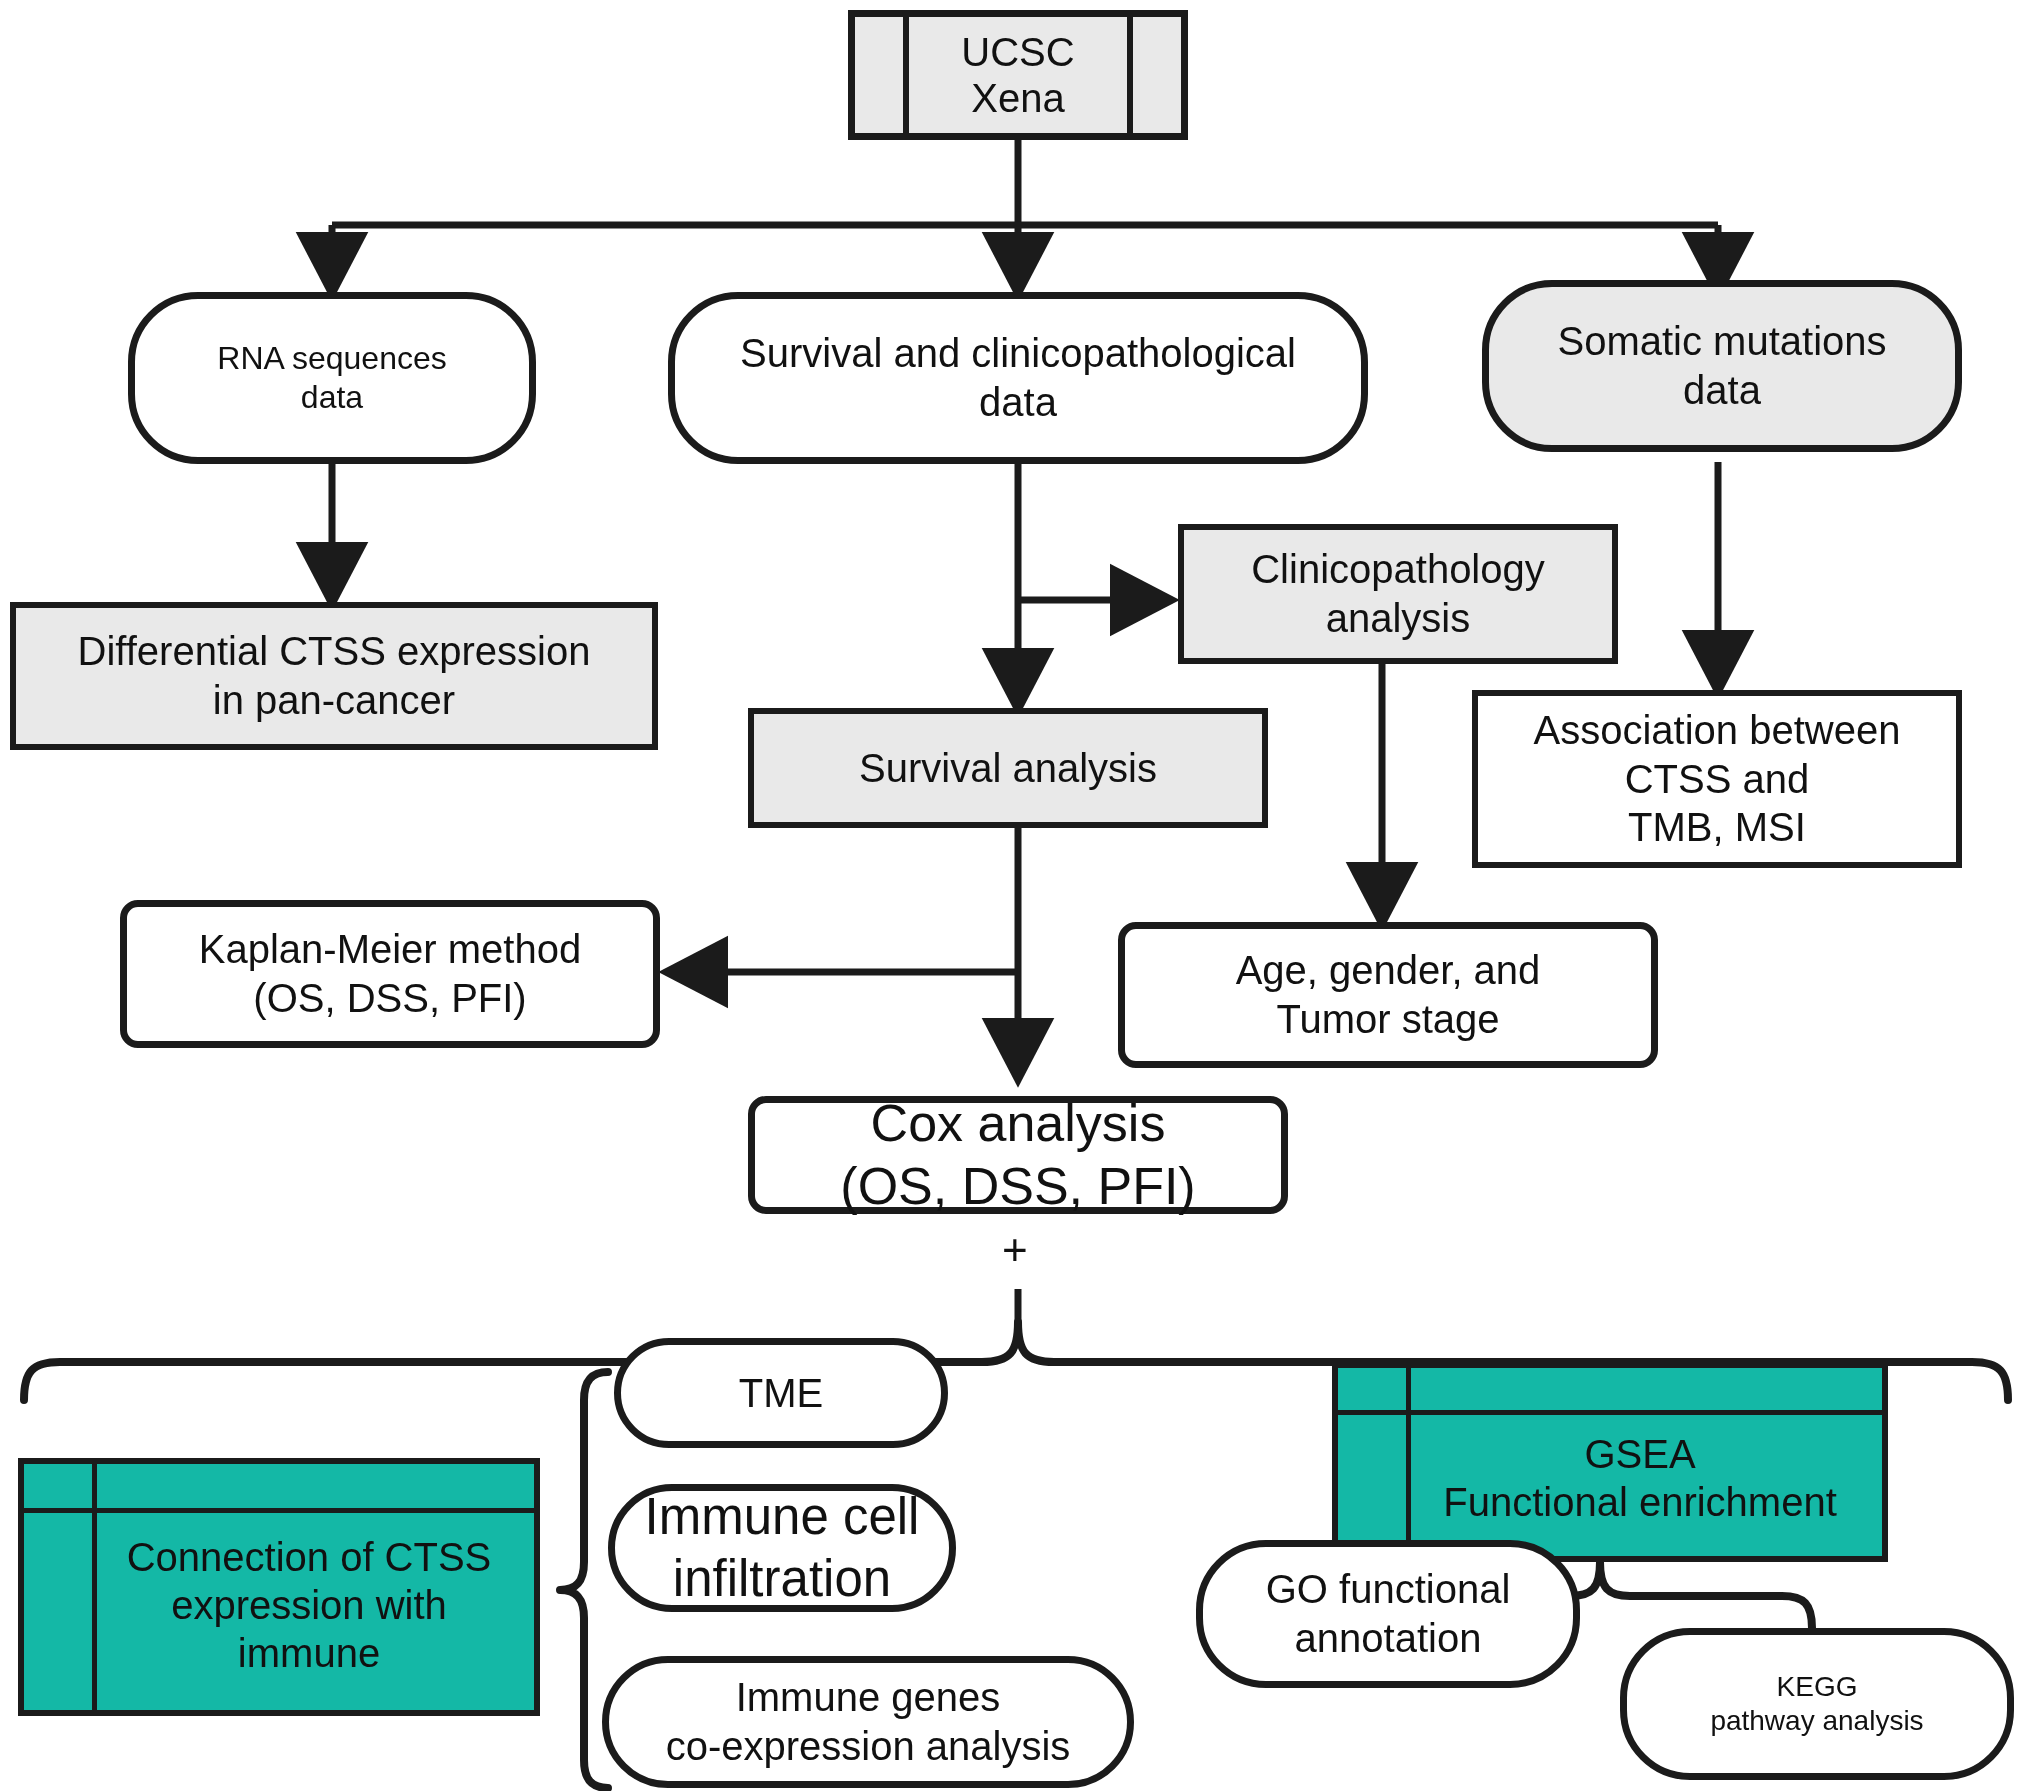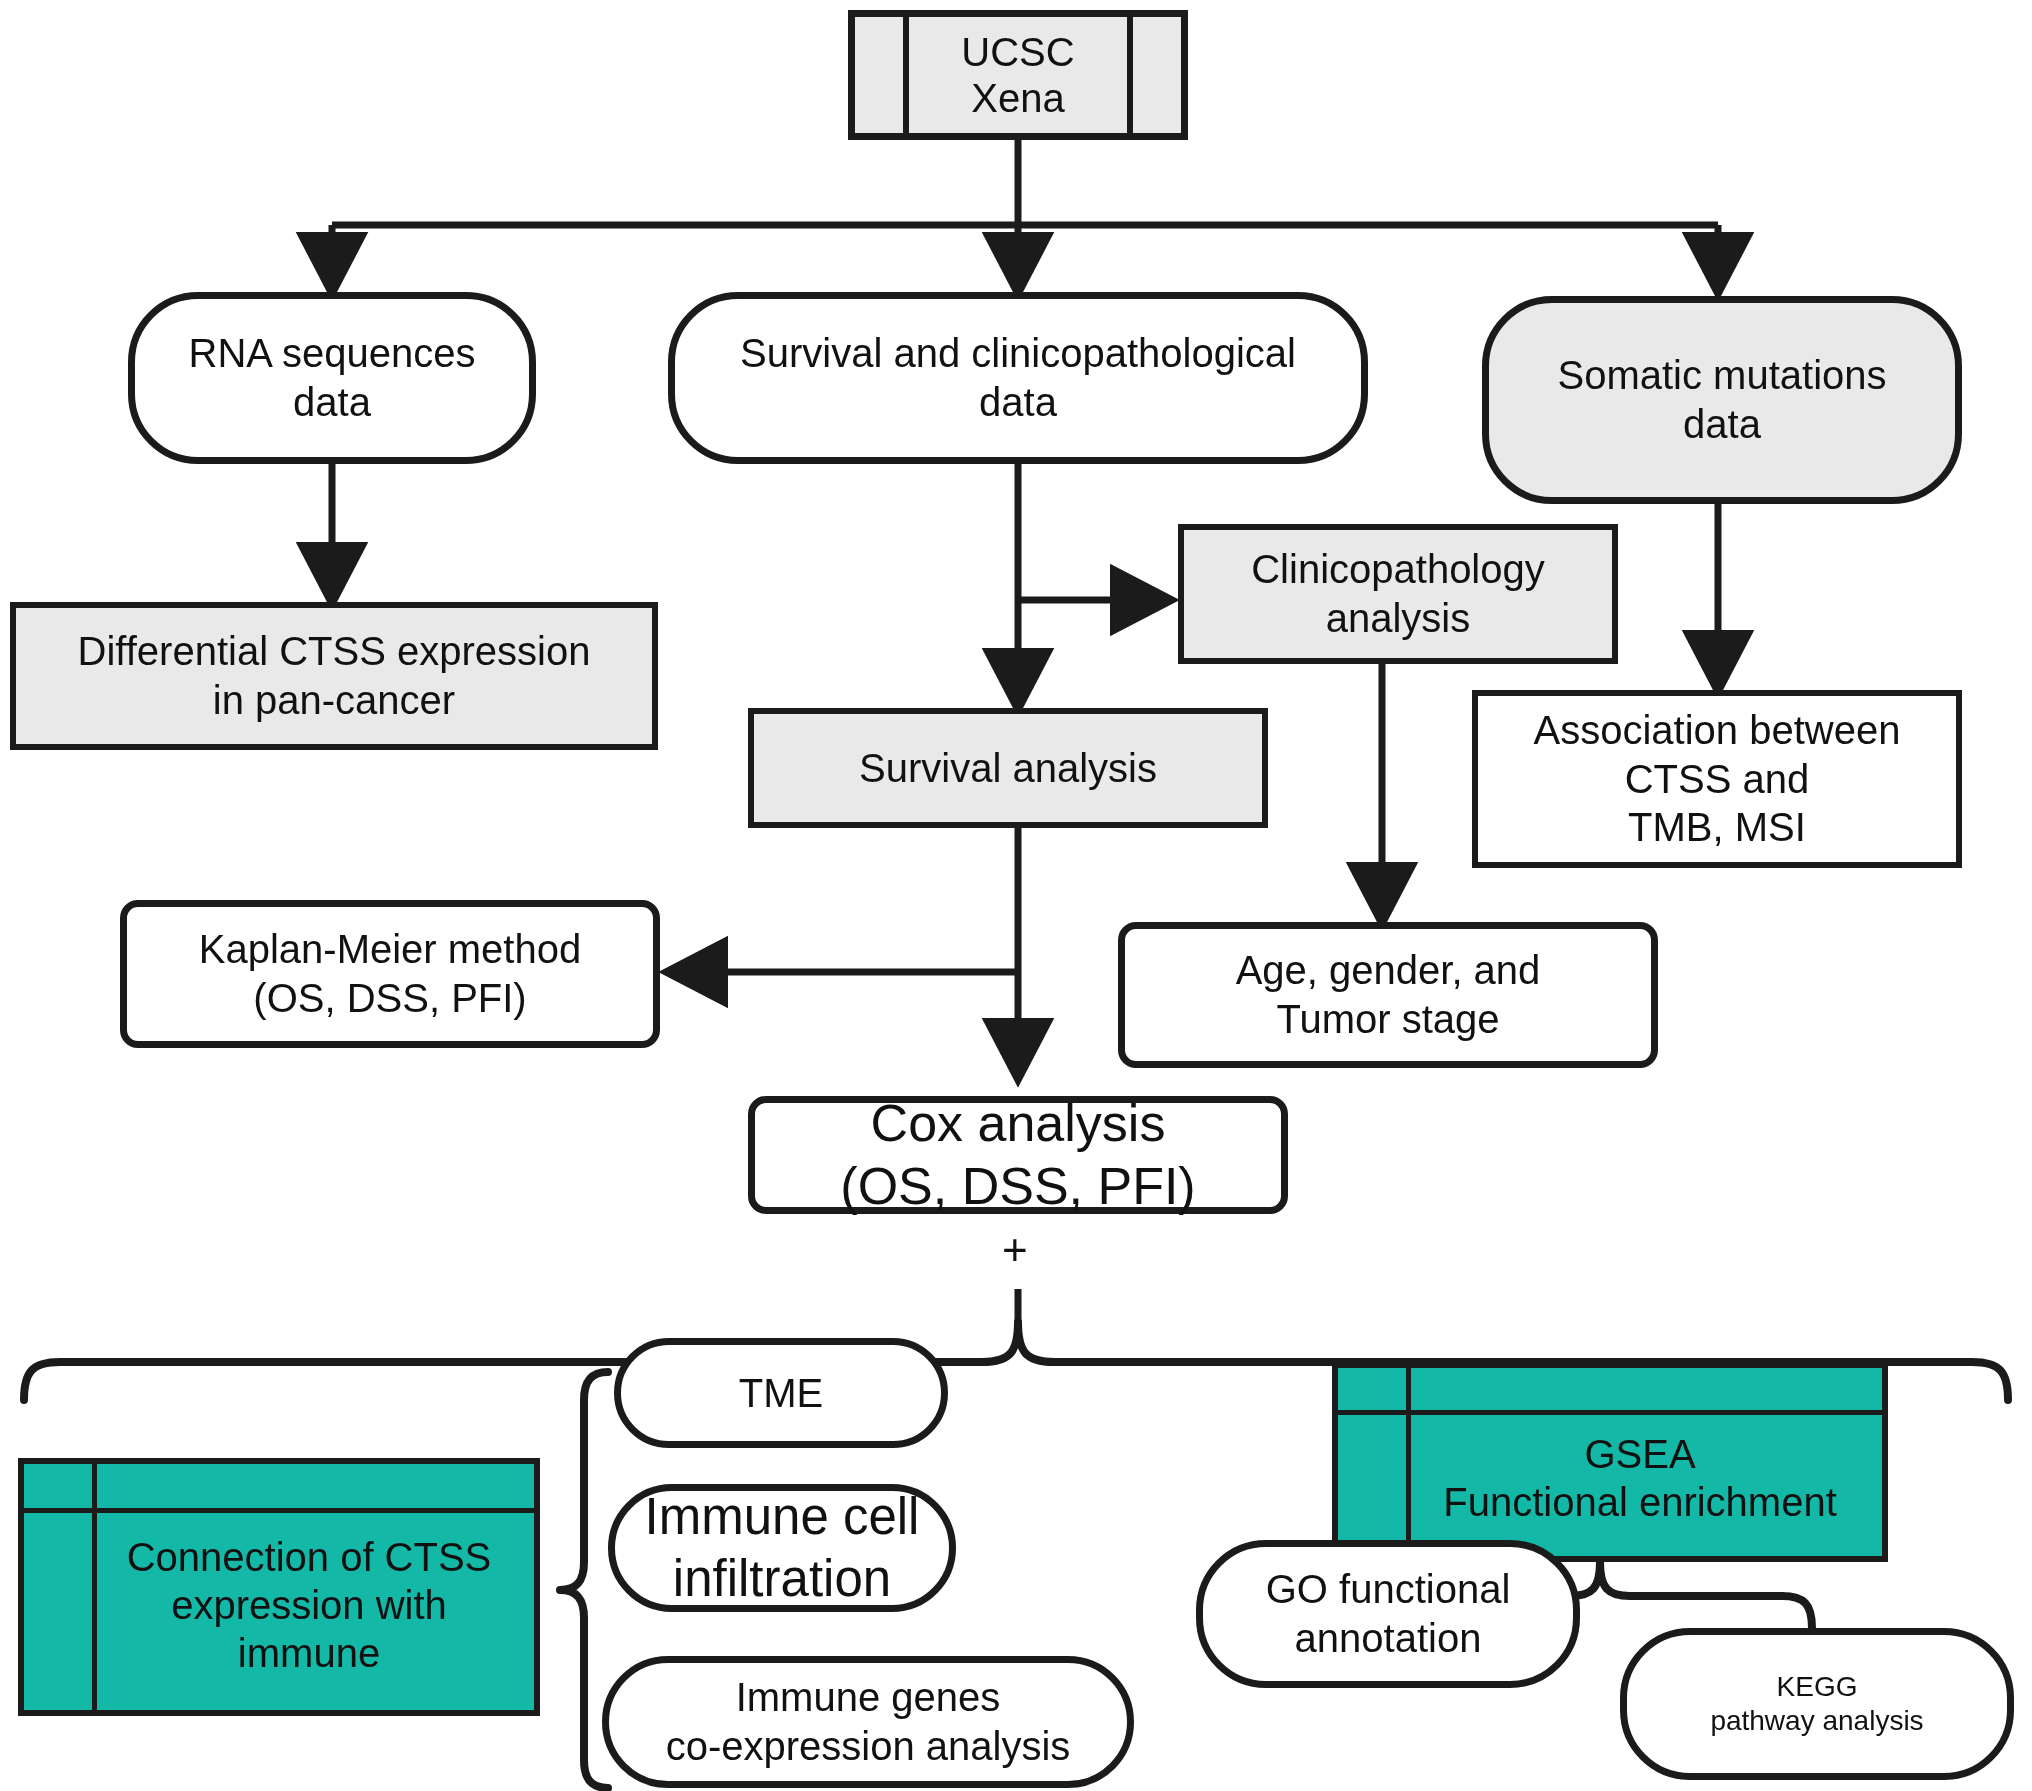--- a/index.html
+++ b/index.html
@@ -197,27 +197,27 @@
     </g>
   </svg>
 
   <div class="predef" style="left:848px; top:10px; width:340px; height:130px; font-size:40px;">
     <span class="bar-l"></span>
     <span class="bar-r"></span>
     <span class="predef-label">UCSC
 Xena</span>
   </div>
 
-  <div class="node stadium fill-white" style="left:128px; top:292px; width:408px; height:172px; font-size:40px;">RNA sequences
+  <div class="node stadium fill-white" style="left:128px; top:292px; width:408px; height:172px; font-size:32px;">RNA sequences
 data</div>
 
   <div class="node stadium fill-white" style="left:668px; top:292px; width:700px; height:172px; font-size:40px;">Survival and clinicopathological
 data</div>
 
-  <div class="node stadium fill-gray" style="left:1482px; top:296px; width:480px; height:208px; font-size:40px;">Somatic mutations
+  <div class="node stadium fill-gray" style="left:1482px; top:280px; width:480px; height:172px; font-size:40px;">Somatic mutations
 data</div>
 
   <div class="node rect-sharp fill-gray" style="left:1178px; top:524px; width:440px; height:140px; font-size:40px;">Clinicopathology
 analysis</div>
 
   <div class="node rect-sharp fill-gray" style="left:10px; top:602px; width:648px; height:148px; font-size:40px;">Differential CTSS expression
 in pan-cancer</div>
 
   <div class="node rect-sharp fill-gray" style="left:748px; top:708px; width:520px; height:120px; font-size:40px;">Survival analysis</div>
 

